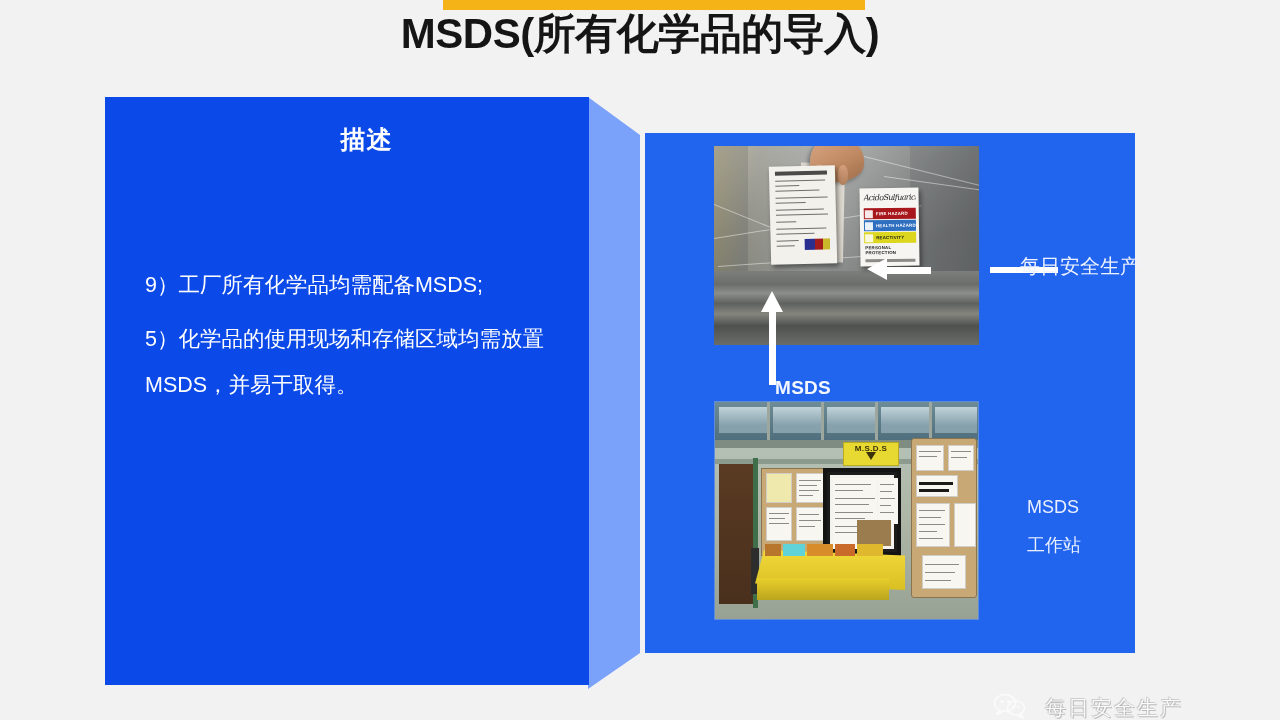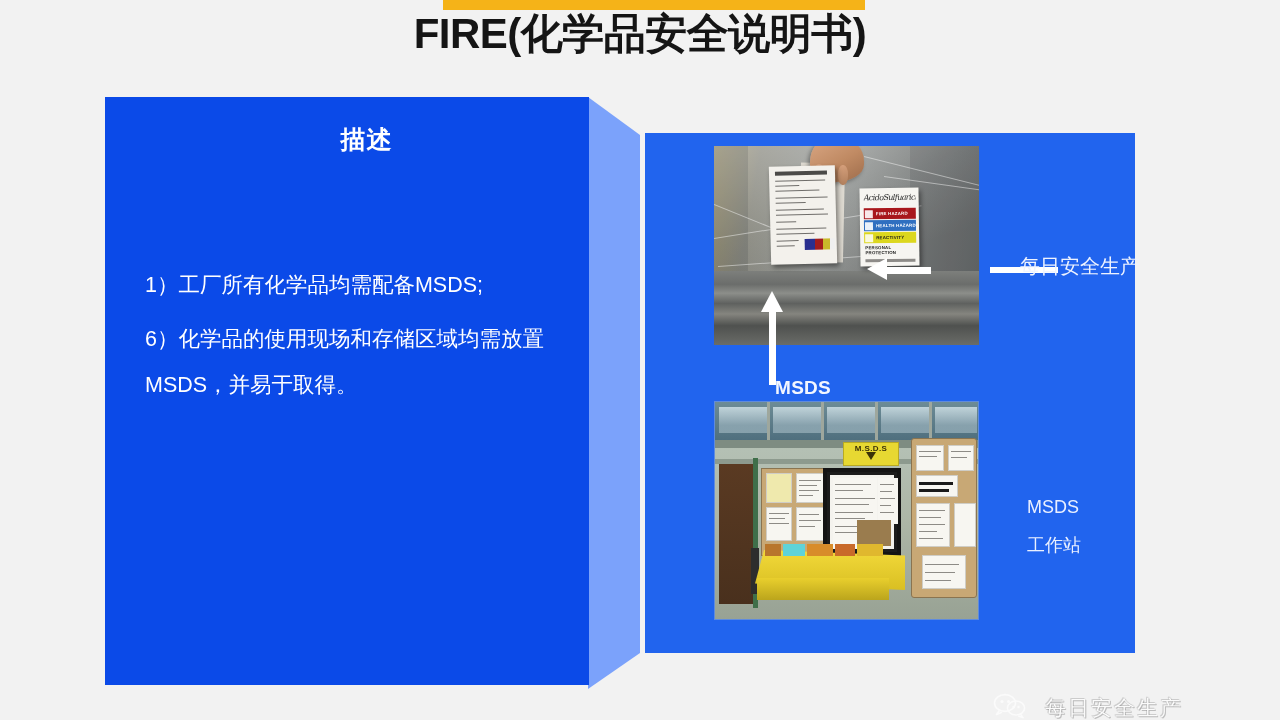--- a/index.html
+++ b/index.html
@@ -474,29 +474,29 @@
     text-shadow:
       0 0 1px rgba(90,90,90,0.9),
       1px 1px 0 rgba(120,120,120,0.55),
       -1px -1px 0 rgba(150,150,150,0.45);
   }
 </style>
 </head>
 <body>
 
 <div id="title-band"></div>
-<div id="page-title">FIRE(化学品安全说明书)</div>
+<div id="page-title">MSDS(所有化学品的导入)</div>
 
 <div id="desc-block">
   <div id="desc-side"></div>
   <div id="desc-face">
     <div id="desc-heading">描述</div>
     <div id="desc-list">
-      <p class="para">1）工厂所有化学品均需配备MSDS;</p>
-      <p class="para">6）化学品的使用现场和存储区域均需放置MSDS，并易于取得。</p>
+      <p class="para">9）工厂所有化学品均需配备MSDS;</p>
+      <p class="para">5）化学品的使用现场和存储区域均需放置MSDS，并易于取得。</p>
     </div>
   </div>
 </div>
 
 <div id="photo-panel">
 
   <div id="photo-one">
     <div class="p1-bg"></div>
     <div class="p1-dark" style="left:0;top:0;width:34px;height:199px;opacity:.35;"></div>
     <div class="p1-dark" style="left:196px;top:0;width:69px;height:130px;opacity:.28;"></div>

